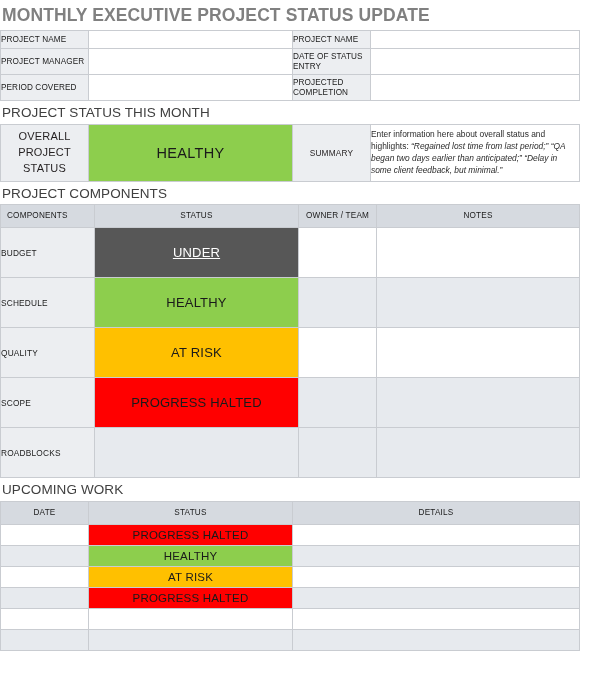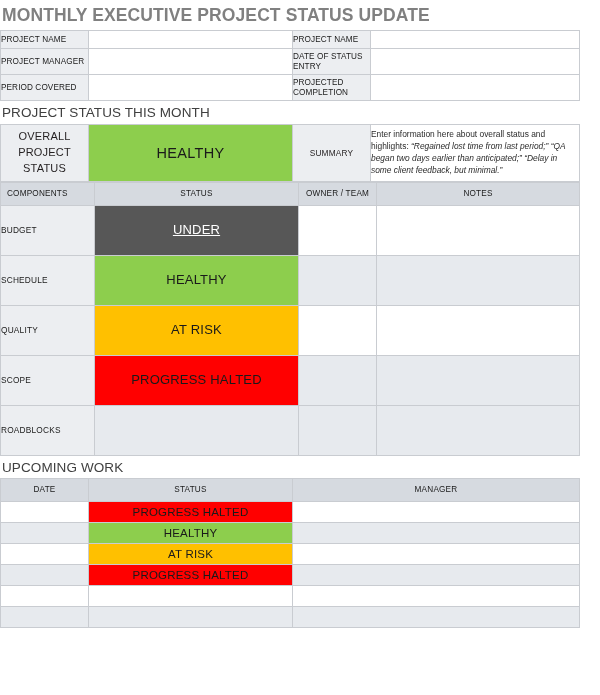--- a/index.html
+++ b/index.html
@@ -195,20 +195,21 @@
     <tbody>
       <tr>
         <td class="cell-overall" style="width:87px; height:56px;">OVERALL PROJECT STATUS</td>
         <td class="cell-overall-value" style="width: 203px; background: rgb(141, 206, 77);">HEALTHY</td>
         <td class="cell-summary-label" style="width:77px;">SUMMARY</td>
         <td class="cell-summary-text"><span>Enter information here about overall status and highlights: </span><span class="it">“Regained lost time from last period;” “QA began two days earlier than anticipated;” “Delay in some client feedback, but minimal.”</span></td>
       </tr>
     </tbody>
   </table>
 
+  <div class="section-heading">PROJECT COMPONENTS</div>
 
   <table class="grid comp-table">
     <thead>
       <tr class="hdr">
         <th class="left" style="width:87px">COMPONENTS</th>
         <th style="width:203px">STATUS</th>
         <th style="width:77px">OWNER / TEAM</th>
         <th>NOTES</th>
       </tr>
     </thead>
@@ -246,21 +247,21 @@
       </tbody>
   </table>
 
   <div class="section-heading">UPCOMING WORK</div>
 
   <table class="grid upc-table">
     <thead>
       <tr class="hdr">
         <th style="width:87px">DATE</th>
         <th style="width:203px">STATUS</th>
-        <th>MANAGER</th>
+        <th>DETAILS</th>
       </tr>
     </thead>
     <tbody id="upc-body">
         <tr class="upc-row">
           <td class="row-white"></td>
           <td class="upc-status" style="background: rgb(255, 0, 0);">PROGRESS HALTED</td>
           <td class="row-white"></td>
         </tr>
         <tr class="upc-row">
           <td class="row-shade"></td>

